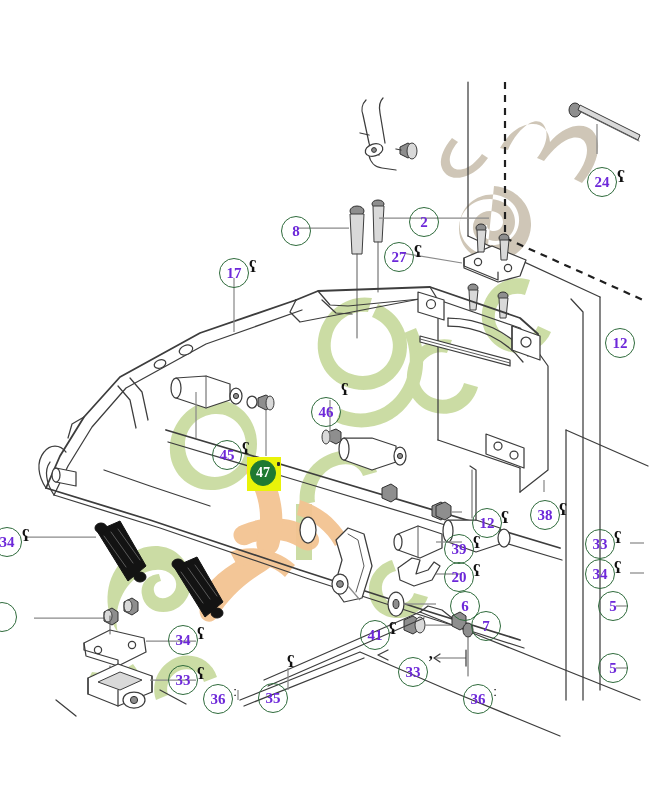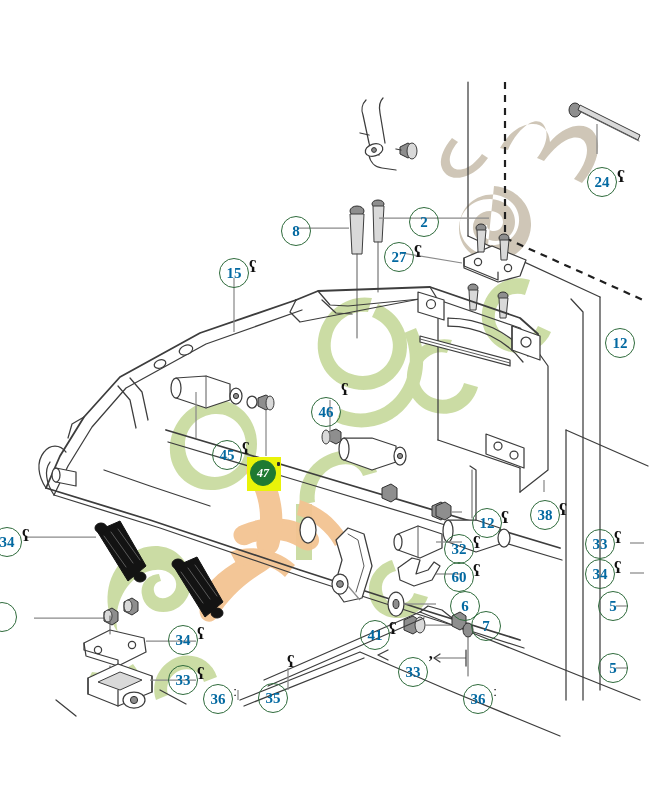--- a/index.html
+++ b/index.html
@@ -25,37 +25,36 @@
     height: 800px;
   }
   
   .callout {
     position: absolute;
     width: 30px;
     height: 30px;
     border-radius: 50%;
     border: 1.6px solid #2f6b3c;
     background: transparent;
-    color: #0369a1;
+    color: #6d28d9;
     font-family: "Liberation Serif", serif;
     font-size: 15px;
     font-weight: 700;
     display: flex;
     align-items: center;
     justify-content: center;
     box-sizing: border-box;
     letter-spacing: 0px;
     line-height: 1;
   }
   .callout.sel {
     background: #1f7a32;
     color: #ffffff;
     border-color: #1f7a32;
-    font-size: 12px;
-    font-style: italic;
+    font-size: 14px;
   }
   .hl-box {
     position: absolute;
     background: #e9f309;
     border: 0;
   }
   .hl-dot {
     position: absolute;
     width: 3px;
     height: 4px;
@@ -425,39 +424,39 @@
   <div class="hl-box" id="hl-47" style="left: 247px; top: 457px; width: 34px; height: 34px; background: rgb(233, 243, 9);"></div>
   <div class="hl-dot" style="left:277px; top:462px;"></div>
 
   <div id="callout-layer">
       <div class="callout" style="left: 587px; top: 167px;">24</div>
       <div class="brace" style="left: 617px; top: 168px; font-size: 17px;">ʕ</div>
       <div class="callout" style="left: 281px; top: 216px;">8</div>
       <div class="callout" style="left: 409px; top: 207px;">2</div>
       <div class="callout" style="left: 384px; top: 242px;">27</div>
       <div class="brace" style="left: 414px; top: 243px; font-size: 17px;">ʕ</div>
-      <div class="callout" style="left: 219px; top: 258px;">15</div>
+      <div class="callout" style="left: 219px; top: 258px;">17</div>
       <div class="brace" style="left: 249px; top: 259px; font-size: 16px;">ʕ</div>
       <div class="callout" style="left: 605px; top: 328px;">12</div>
       <div class="callout" style="left: 311px; top: 397px;">46</div>
       <div class="brace" style="left: 341px; top: 382px; font-size: 16px;">ʕ</div>
       <div class="callout" style="left: 212px; top: 440px;">45</div>
       <div class="brace" style="left: 242px; top: 441px; font-size: 16px;">ʕ</div>
       <div class="callout sel" style="left: 250px; top: 460px; width: 26px; height: 26px; background: rgb(31, 122, 50); color: rgb(255, 255, 255); border-color: rgb(31, 122, 50);">47</div>
       <div class="callout" style="left: 472px; top: 508px;">12</div>
       <div class="brace" style="left: 501px; top: 509px; font-size: 17px;">ʕ</div>
       <div class="callout" style="left: 530px; top: 500px;">38</div>
       <div class="brace" style="left: 559px; top: 501px; font-size: 17px;">ʕ</div>
       <div class="callout" style="left: 585px; top: 529px;">33</div>
       <div class="brace" style="left: 614px; top: 530px; font-size: 16px;">ʕ</div>
-      <div class="callout" style="left: 444px; top: 534px;">32</div>
+      <div class="callout" style="left: 444px; top: 534px;">39</div>
       <div class="brace" style="left: 473px; top: 535px; font-size: 16px;">ʕ</div>
       <div class="callout" style="left: 585px; top: 559px;">34</div>
       <div class="brace" style="left: 614px; top: 560px; font-size: 16px;">ʕ</div>
-      <div class="callout" style="left: 444px; top: 562px;">60</div>
+      <div class="callout" style="left: 444px; top: 562px;">20</div>
       <div class="brace" style="left: 473px; top: 563px; font-size: 16px;">ʕ</div>
       <div class="callout" style="left: 450px; top: 591px;">6</div>
       <div class="callout" style="left: 598px; top: 591px;">5</div>
       <div class="callout" style="left: 471px; top: 611px;">7</div>
       <div class="callout" style="left: 360px; top: 620px;">41</div>
       <div class="brace" style="left: 389px; top: 621px; font-size: 16px;">ʕ</div>
       <div class="callout" style="left: 168px; top: 625px;">34</div>
       <div class="brace" style="left: 197px; top: 626px; font-size: 16px;">ʕ</div>
       <div class="callout" style="left: 258px; top: 683px;">35</div>
       <div class="brace" style="left: 287px; top: 654px; font-size: 16px;">ʕ</div>

